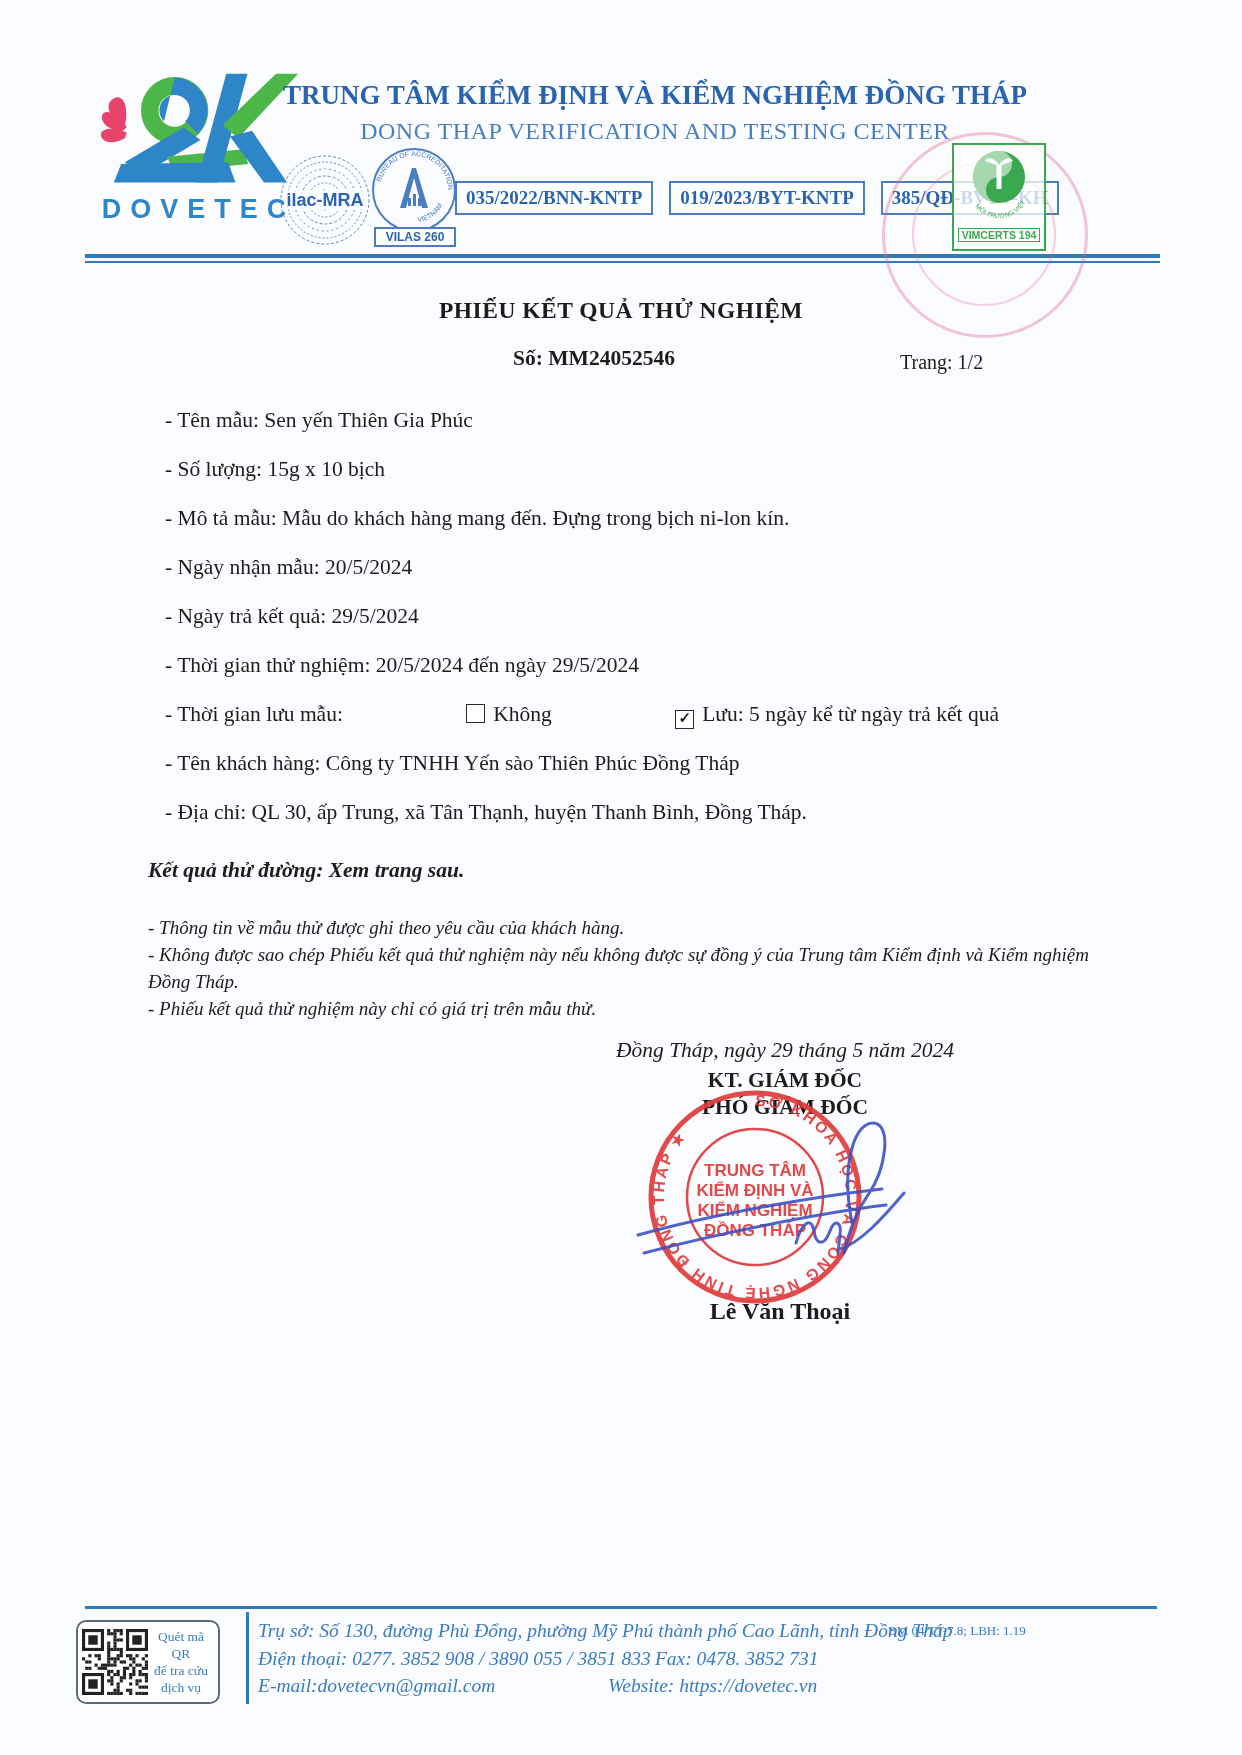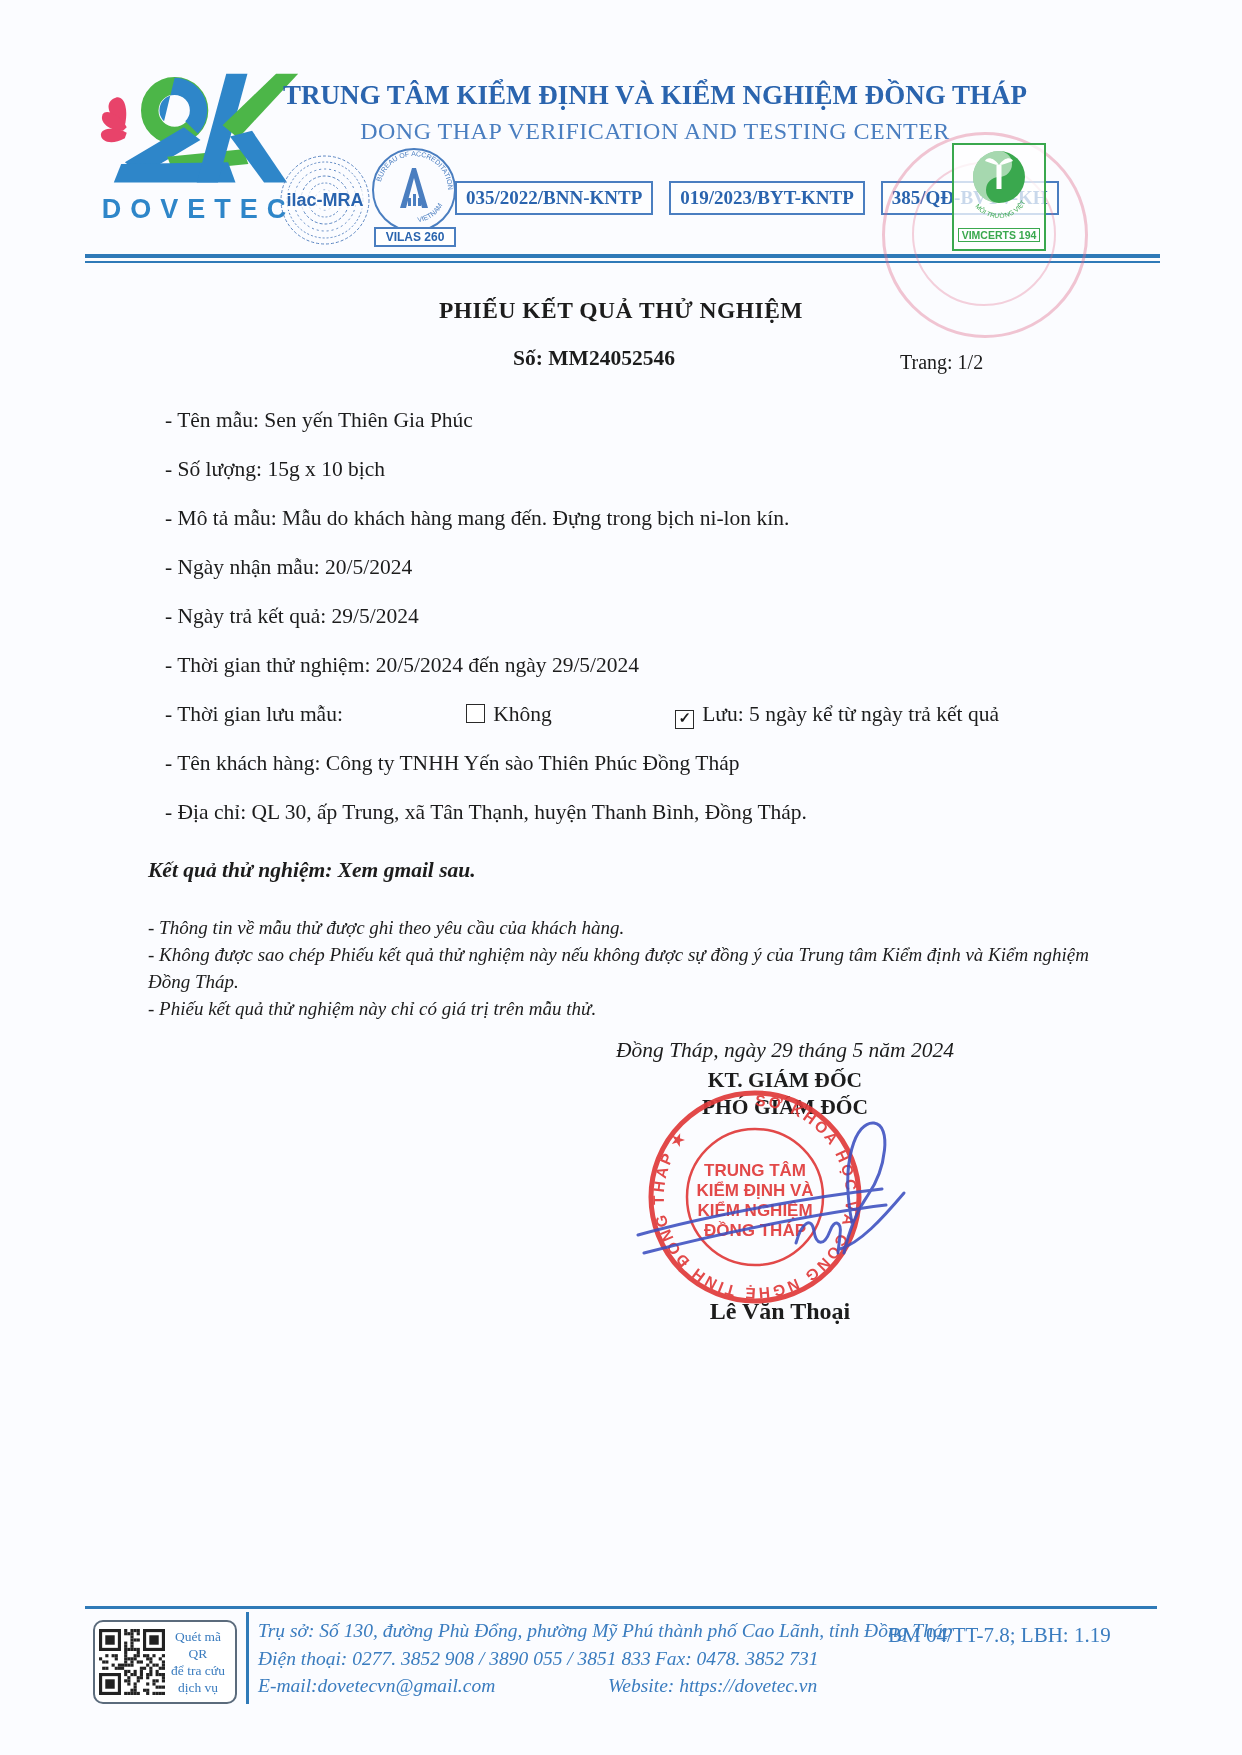--- a/index.html
+++ b/index.html
@@ -56,30 +56,30 @@
   .place-date{font-style:italic;font-size:21.5px;}
   .sign-title{font-size:21.5px;font-weight:bold;margin-top:5px;}
   .sign-title.second{margin-top:2px;}
   .stamp{position:absolute;left:640px;top:1082px;z-index:3;opacity:.92;}
   .signature{position:absolute;left:620px;top:1095px;z-index:4;}
   .signer-name{position:absolute;left:560px;top:1298px;width:440px;text-align:center;
                font-size:24px;font-weight:bold;}
 
   
   .footer-rule{position:absolute;left:85px;top:1606px;width:1072px;height:3px;background:#2f7ab8;}
-  .qr-box{position:absolute;left:93px;top:1620px;width:144px;height:84px;
+  .qr-box{position:absolute;left:76px;top:1620px;width:144px;height:84px;
           border:2px solid #5b6b7c;border-radius:10px;display:flex;align-items:center;
           padding:4px;box-sizing:border-box;background:#fff;}
   .qr-caption{flex:1;color:#3a7cbf;font-size:13.5px;line-height:17px;text-align:center;}
   .footer-vline{position:absolute;left:246px;top:1612px;width:2.5px;height:92px;background:#2f7ab8;}
   .footer-info{position:absolute;left:258px;top:1617px;width:600px;color:#3a7cbf;
                font-style:italic;font-size:19.5px;line-height:27.5px;white-space:nowrap;}
   .fcol{display:inline-block;}
   .w390{width:392px;} .w345{width:345px;}
-  .form-code{position:absolute;left:888px;top:1623px;color:#3a7cbf;font-size:21px;}
+  .form-code{position:absolute;left:888px;top:1623px;color:#3a7cbf;font-size:13px;}
 </style>
 </head>
 <body>
 
 <div class="page">
 
   <div class="logo-block">
     <svg width="216" height="118" viewBox="0 0 230 128">
 
       <path d="M36,60 C20,48 18,34 30,30 C40,27 44,44 40,60 Z" fill="#e8436a"></path>
@@ -194,21 +194,21 @@
         <span class="cbox"></span><span>Không</span>
       </span>
       <span class="opt">
         <span class="cbox">✓</span><span>Lưu: 5 ngày kể từ ngày trả kết quả</span>
       </span>
     </div>
     <div class="field-line">- Tên khách hàng: Công ty TNHH Yến sào Thiên Phúc Đồng Tháp</div>
     <div class="field-line">- Địa chỉ: QL 30, ấp Trung, xã Tân Thạnh, huyện Thanh Bình, Đồng Tháp.</div>
   </div>
 
-  <div class="results-line">Kết quả thử nghiệm: Xem gmail sau.</div>
+  <div class="results-line">Kết quả thử đường: Xem trang sau.</div>
 
   <div class="notes">
     <div>- Thông tin về mẫu thử được ghi theo yêu cầu của khách hàng.</div>
     <div>- Không được sao chép Phiếu kết quả thử nghiệm này nếu không được sự đồng ý của Trung tâm Kiểm định và Kiểm nghiệm Đồng Tháp.</div>
     <div>- Phiếu kết quả thử nghiệm này chỉ có giá trị trên mẫu thử.</div>
   </div>
 
   <div class="sign-block">
     <div class="place-date">Đồng Tháp, ngày 29 tháng 5 năm 2024</div>
     <div class="sign-title">KT. GIÁM ĐỐC</div>

